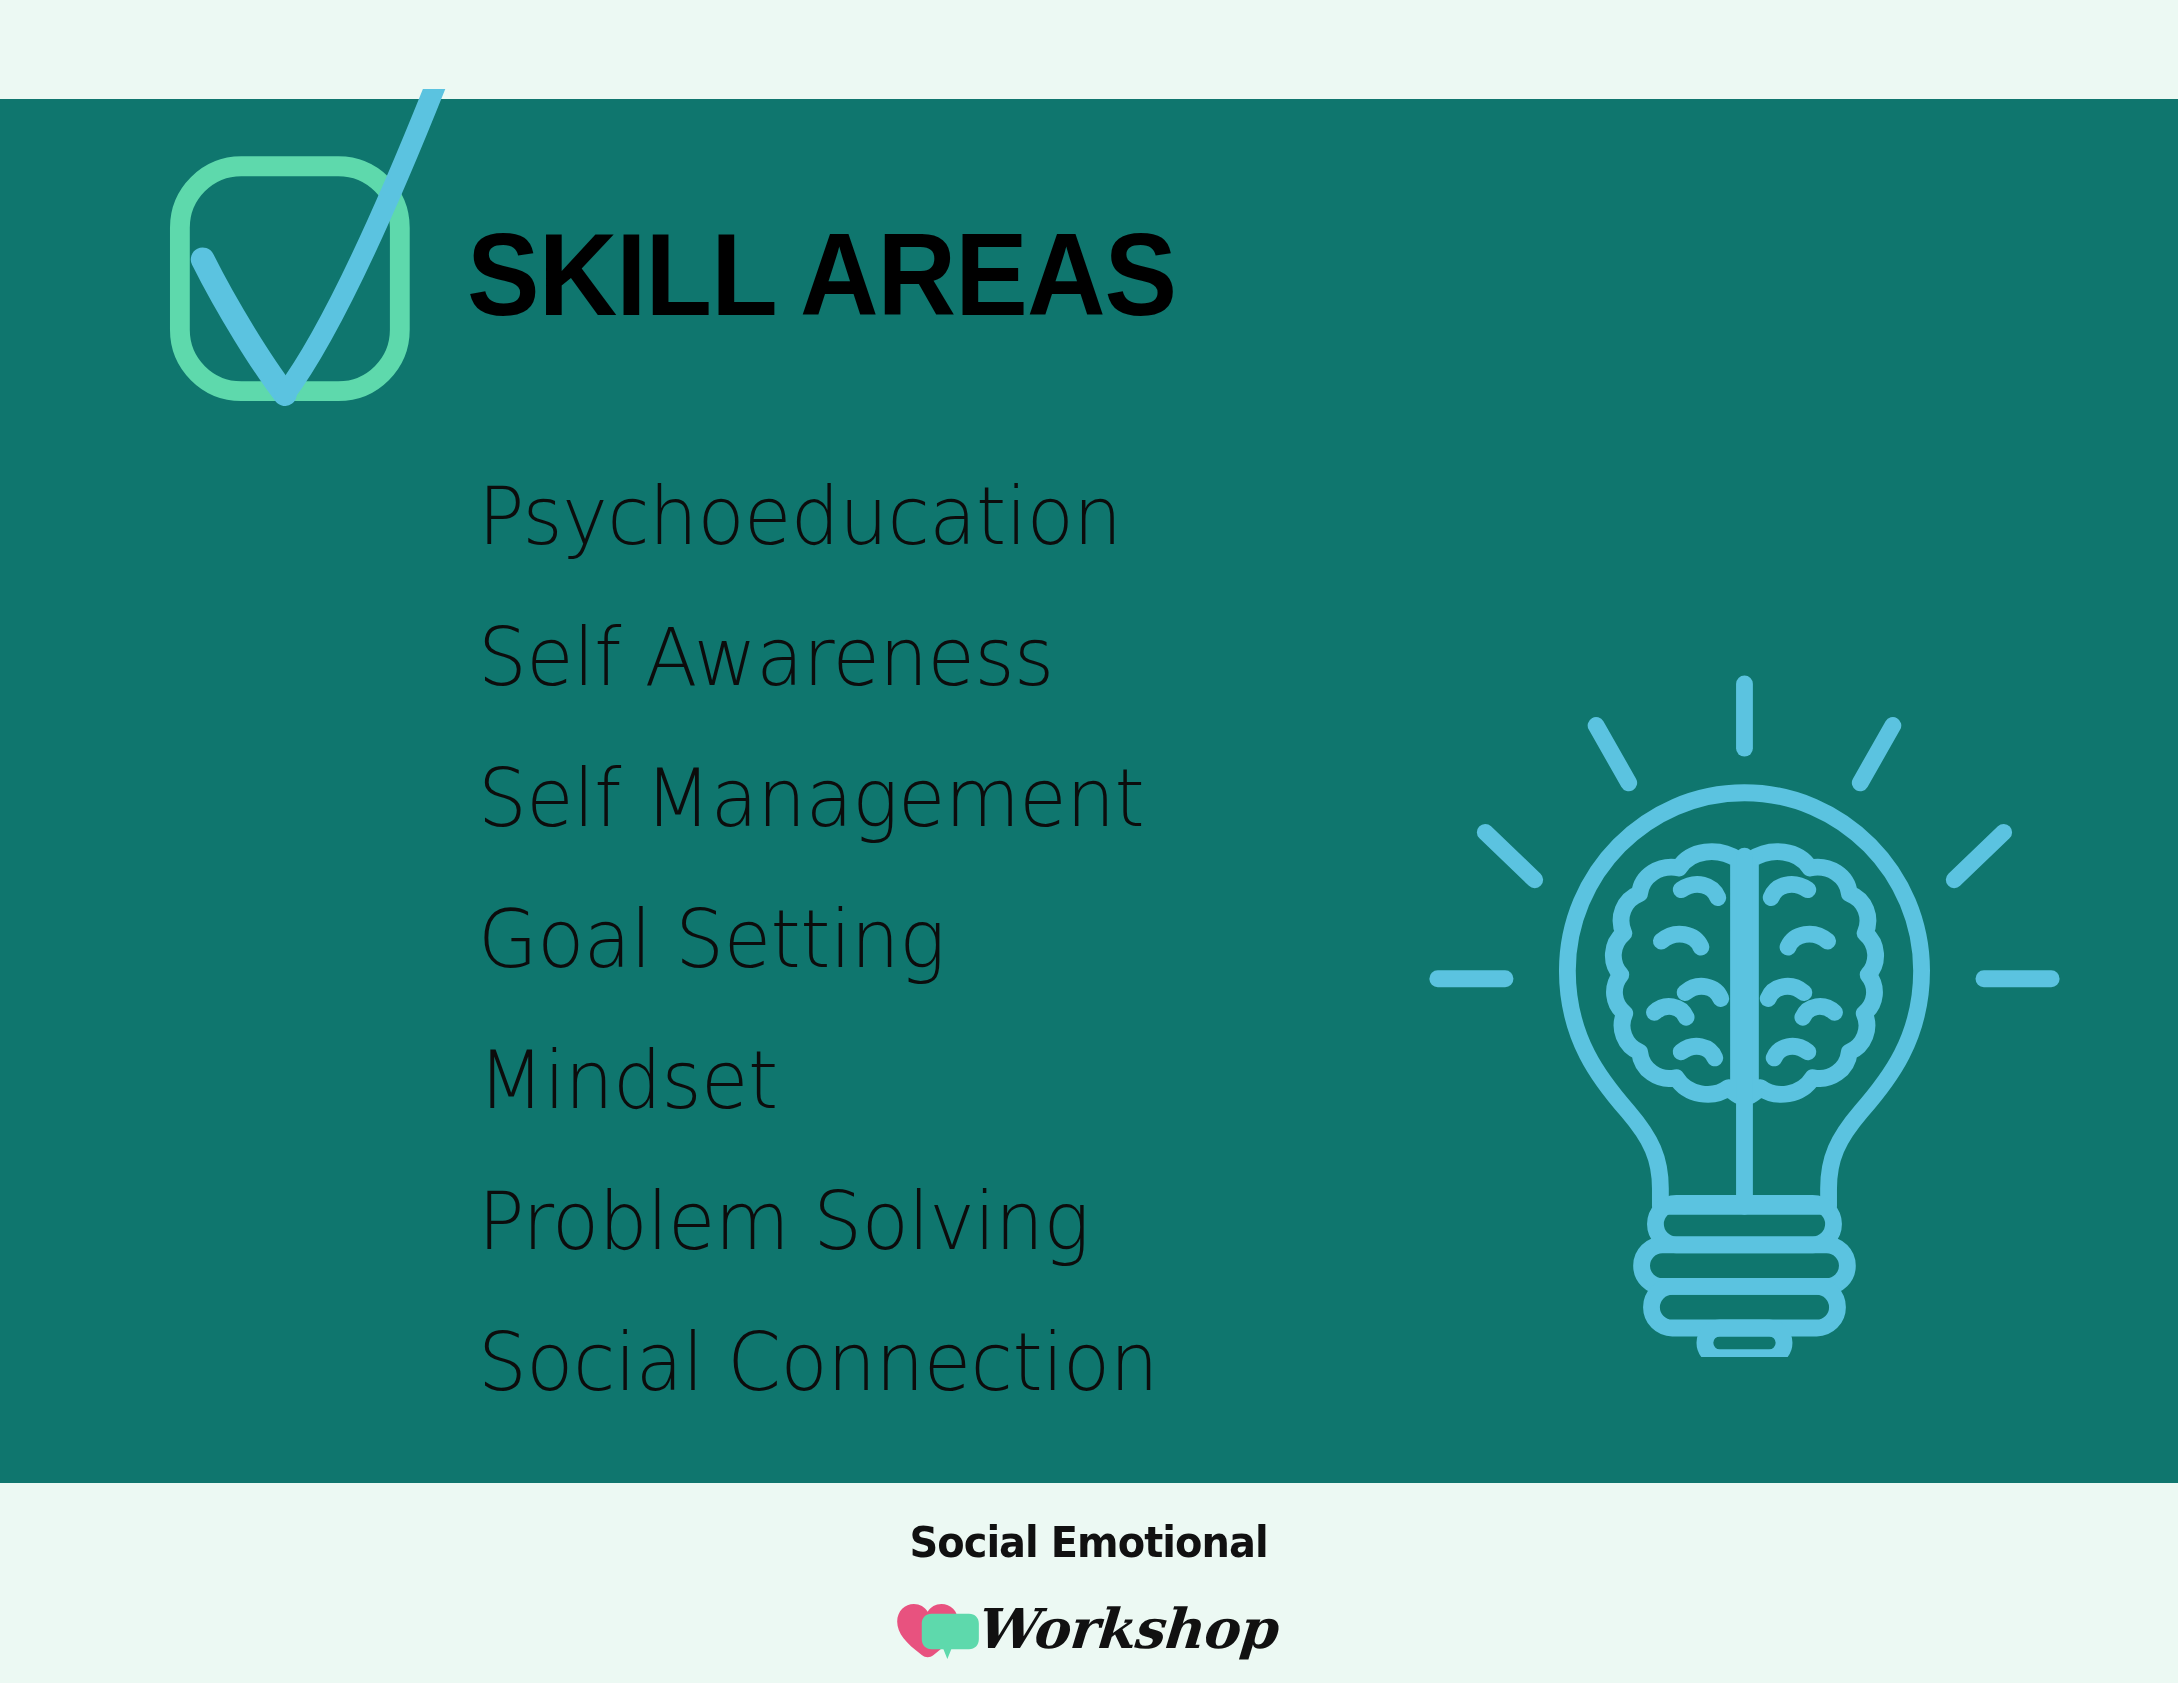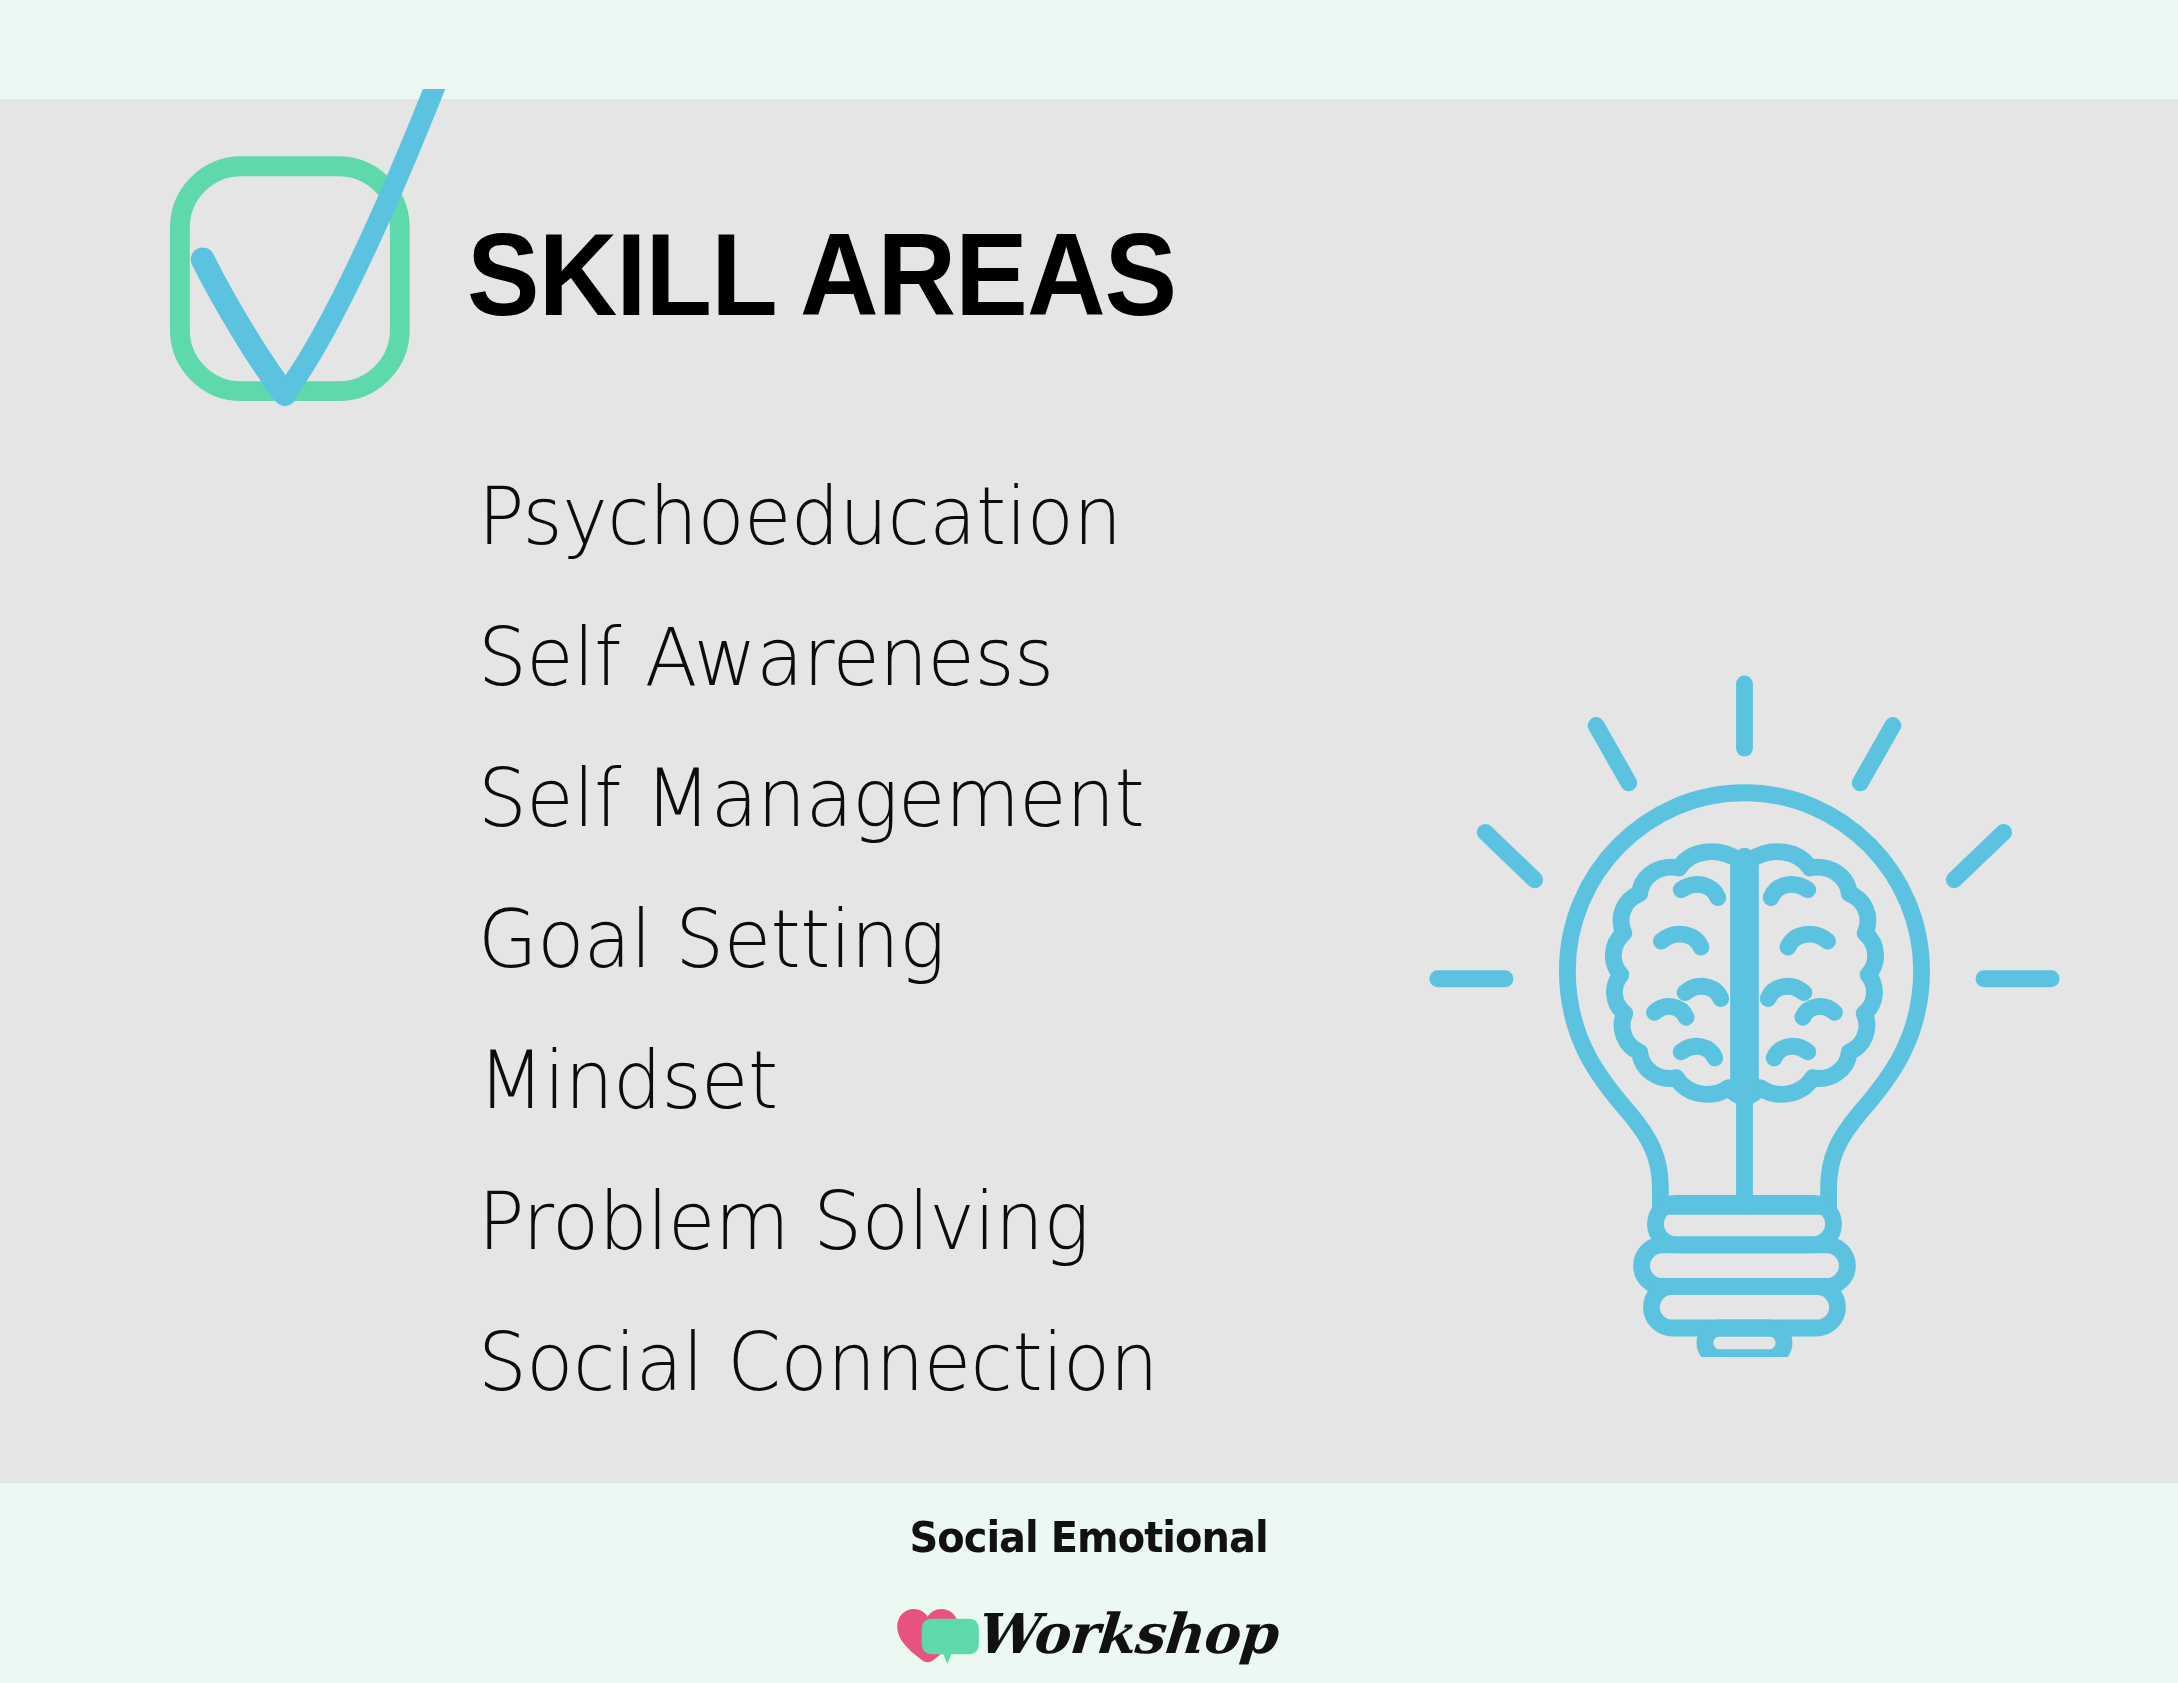--- a/index.html
+++ b/index.html
@@ -7,21 +7,21 @@
     padding: 0;
     background: #ffffff;
   }
   body {
     font-family: "Liberation Sans", sans-serif;
   }
   .slide {
     position: relative;
     width: 2178px;
     height: 1683px;
-    background: #e5e5e5;
+    background: #0f766e;
     overflow: hidden;
   }
 
   
   .band-top {
     position: absolute;
     left: 0; top: 0;
     width: 2178px;
     height: 99px;
     background: #ecf9f3;
@@ -99,21 +99,21 @@
   
   .footer-logo {
     position: absolute;
     left: 0;
     top: 1515px;
     width: 2178px;
     height: 149px;
     display: flex;
     flex-direction: column;
     align-items: center;
-    justify-content: space-between;
+    justify-content: center;
     gap: 30px;
   }
   .logo-line1 {
     font-family: "DejaVu Sans", sans-serif;
     font-size: 42px;
     font-weight: 700;
     color: #111111;
     letter-spacing: -1px;
     line-height: 46px;
     transform: scaleX(0.95);

